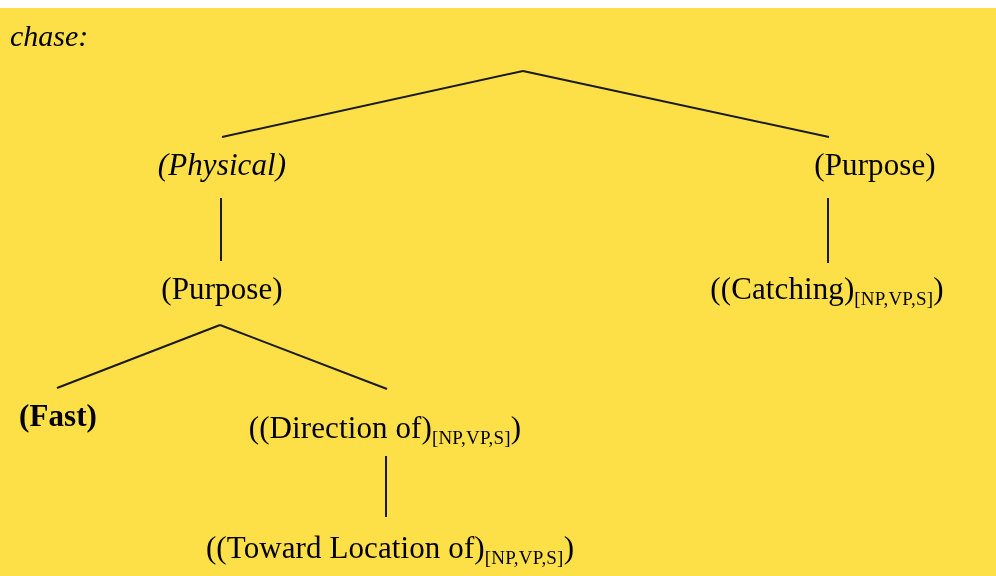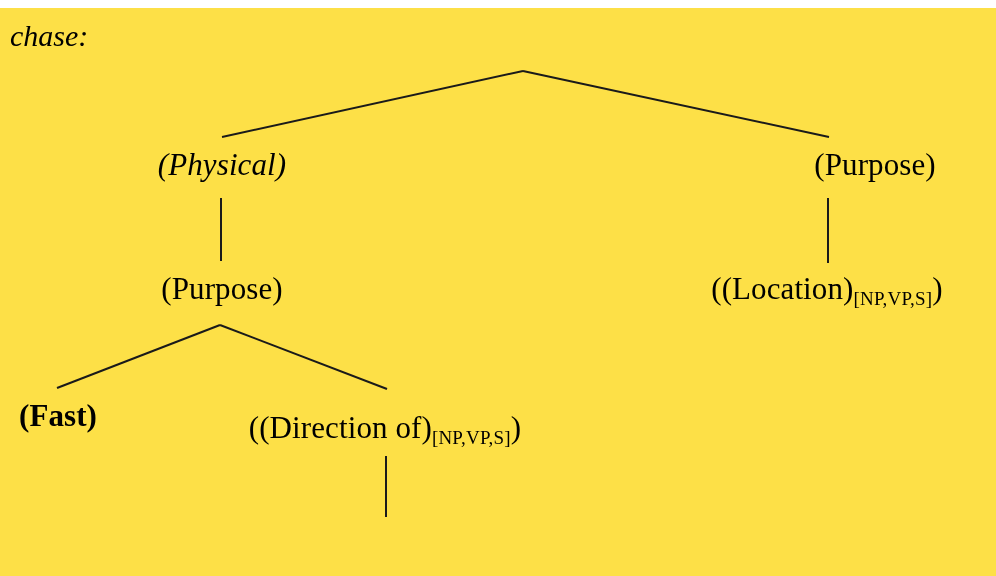--- a/index.html
+++ b/index.html
@@ -80,25 +80,28 @@
 
   <div class="node" style="left:875px; top:141px;">
     <span>(Purpose)</span><span class="sub"></span><span></span>
   </div>
 
   <div class="node" style="left:222px; top:265px;">
     <span>(Purpose)</span><span class="sub"></span><span></span>
   </div>
 
   <div class="node" style="left:827px; top:265px;">
-    <span>((Location)</span><span class="sub">[NP,VP,S]</span><span>)</span>
+    <span>((Catching)</span><span class="sub">[NP,VP,S]</span><span>)</span>
   </div>
 
   <div class="node" style="left:58px; top:392px;font-weight:bold;">
     <span>(Fast)</span><span class="sub"></span><span></span>
   </div>
 
   <div class="node" style="left:385px; top:404px;">
     <span>((Direction of)</span><span class="sub">[NP,VP,S]</span><span>)</span>
   </div>
 
+  <div class="node" style="left:390px; top:524px;">
+    <span>((Toward Location of)</span><span class="sub">[NP,VP,S]</span><span>)</span>
+  </div>
 
 </div>
 
 </body></html>

